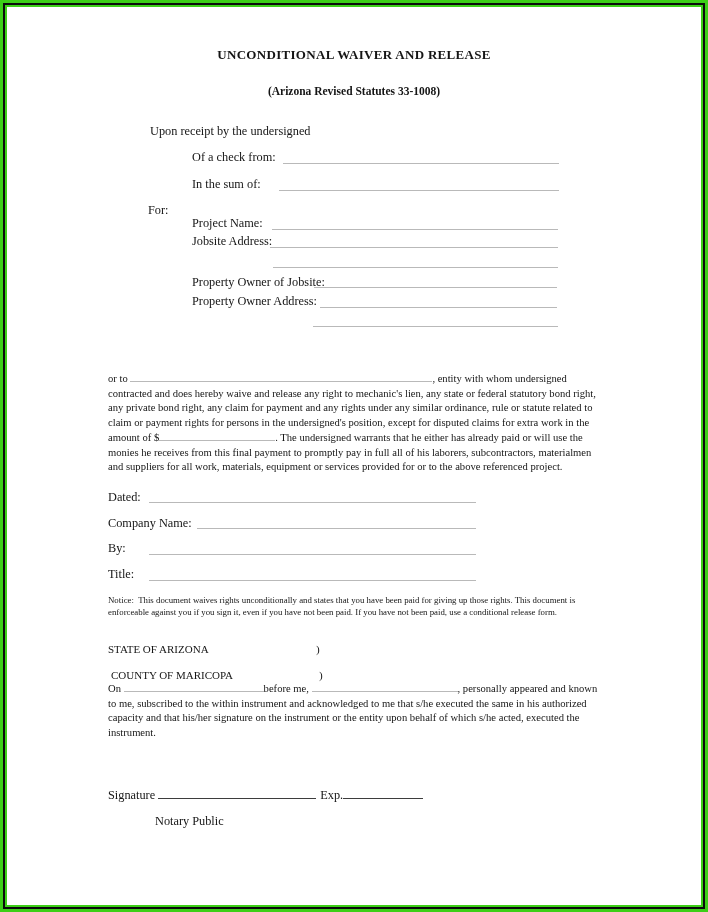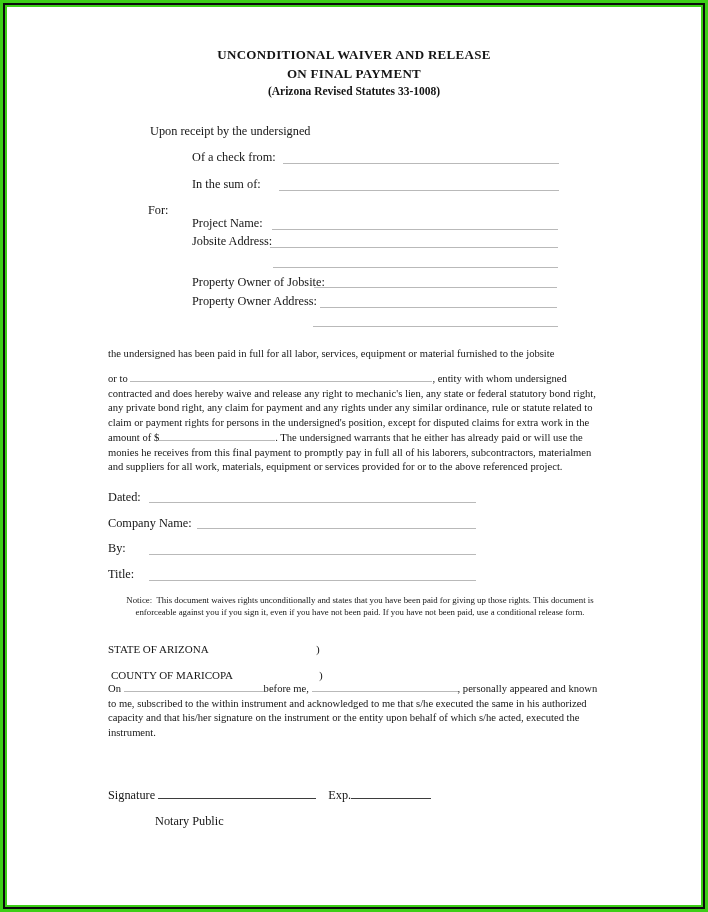--- a/index.html
+++ b/index.html
@@ -20,34 +20,33 @@
     color:var(--text);
   }
   .abs{position:absolute;}
   .center{left:0;right:0;text-align:center;}
   .t1{font-size:13px;font-weight:bold;letter-spacing:.3px;line-height:19px;}
   .sub{font-size:11.5px;font-weight:bold;}
   .lbl{font-size:12.3px;white-space:nowrap;}
   .b{font-weight:normal;}
   .para{font-size:10.6px;line-height:14.7px;text-align:left;}
   .one-line{white-space:nowrap;}
-  .notice{font-size:8.8px;line-height:11.6px;text-align:center;}
+  .notice{font-size:8.8px;line-height:11.6px;}
   .ln{position:absolute;height:0;border-top:1.2px solid var(--rule-gray);}
   .blank{display:inline-block;height:.85em;border-bottom:1.1px solid var(--rule-gray);}
   .sigblank{display:inline-block;height:.85em;border-bottom:1.2px solid var(--rule-dark);}
   .paren{position:absolute;left:208px;top:0;}
   .notary-row{position:relative;font-size:11px;line-height:13px;white-space:nowrap;}
 </style>
 </head>
 <body>
 
 <div class="page">
 
   <div class="abs center t1" style="top:45px">UNCONDITIONAL WAIVER AND RELEASE</div>
-  <div class="abs center t1" style="top:64px">ON FINAL PAYMENT</div>
   <div class="abs center sub" style="top:85px">(Arizona Revised Statutes 33-1008)</div>
 
   <div class="abs lbl b" style="left:150px;top:124px">Upon receipt by the undersigned</div>
 
   <div class="abs lbl" style="left:192px;top:150px">Of a check from:</div>
   <div class="ln" style="left:283px;top:163px;width:276px"></div>
 
   <div class="abs lbl" style="left:192px;top:177px">In the sum of:</div>
   <div class="ln" style="left:279px;top:190px;width:280px"></div>
 
@@ -60,21 +59,20 @@
   <div class="ln" style="left:270px;top:247px;width:288px"></div>
   <div class="ln" style="left:273px;top:267px;width:285px"></div>
 
   <div class="abs lbl" style="left:192px;top:275px">Property Owner of Jobsite:</div>
   <div class="ln" style="left:314px;top:287px;width:243px"></div>
 
   <div class="abs lbl" style="left:192px;top:294px">Property Owner Address:</div>
   <div class="ln" style="left:320px;top:307px;width:237px"></div>
   <div class="ln" style="left:313px;top:326px;width:245px"></div>
 
-  <div class="abs para one-line" style="left:108px;top:347px;width:500px">the undersigned has been paid in full for all labor, services, equipment or material furnished to the jobsite</div>
 
   <div class="abs para" style="left:108px;top:372px;width:494px"><span>or to</span> <span class="blank" style="width:302px"></span><span>, entity with whom undersigned contracted and does hereby waive and release any right to mechanic's lien, any state or federal statutory bond right, any private bond right, any claim for payment and any rights under any similar ordinance, rule or statute related to claim or payment rights for persons in the undersigned's position, except for disputed claims for extra work in the amount of $</span><span class="blank" style="width:116px"></span><span>.  The undersigned warrants that he either has already paid or will use the monies he receives from this final payment to promptly pay in full all of his laborers, subcontractors, materialmen and suppliers for all work, materials, equipment or services provided for or to the above referenced project.</span></div>
 
   <div class="abs lbl" style="left:108px;top:490px">Dated:</div>
   <div class="ln" style="left:149px;top:502px;width:327px"></div>
 
   <div class="abs lbl" style="left:108px;top:516px">Company Name:</div>
   <div class="ln" style="left:197px;top:528px;width:279px"></div>
 
   <div class="abs lbl" style="left:108px;top:541px">By:</div>
@@ -84,16 +82,16 @@
   <div class="ln" style="left:149px;top:580px;width:327px"></div>
 
   <div class="abs notice" style="left:108px;top:595px;width:504px"><span class="b">Notice:</span>&nbsp; <span>This document waives rights unconditionally and states that you have been paid for giving up those rights. This document is enforceable against you if you sign it, even if you have not been paid. If you have not been paid, use a conditional release form.</span></div>
 
   <div class="abs notary-row" style="left:108px;top:643px;width:400px"><span>STATE OF</span> <span class="b">ARIZONA</span><span class="paren">)</span></div>
   <div class="abs notary-row" style="left:111px;top:656px;width:400px"><span>COUNTY OF</span> <span class="b">MARICOPA</span><span class="paren">)</span></div>
 
   <div class="abs para" style="left:108px;top:682px;width:494px"><span>On</span> <span class="blank" style="width:140px"></span><span>before me,</span> <span class="blank" style="width:146px"></span><span>, personally appeared and known to me, subscribed to the within instrument and acknowledged to me that s/he executed the same in his authorized capacity and that his/her signature on the instrument or the entity upon behalf of which s/he acted, executed the instrument.</span></div>
 
 
-  <div class="abs lbl" style="left:108px;top:788px"><span>Signature</span> <span class="sigblank" style="width:158px"></span><span style="margin-left:12px">Exp.</span><span class="sigblank" style="width:80px"></span></div>
+  <div class="abs lbl" style="left:108px;top:788px"><span>Signature</span> <span class="sigblank" style="width:158px"></span><span style="margin-left:4px">Exp.</span><span class="sigblank" style="width:80px"></span></div>
   <div class="abs lbl" style="left:155px;top:814px">Notary Public</div>
 
 </div>
 
 </body></html>

